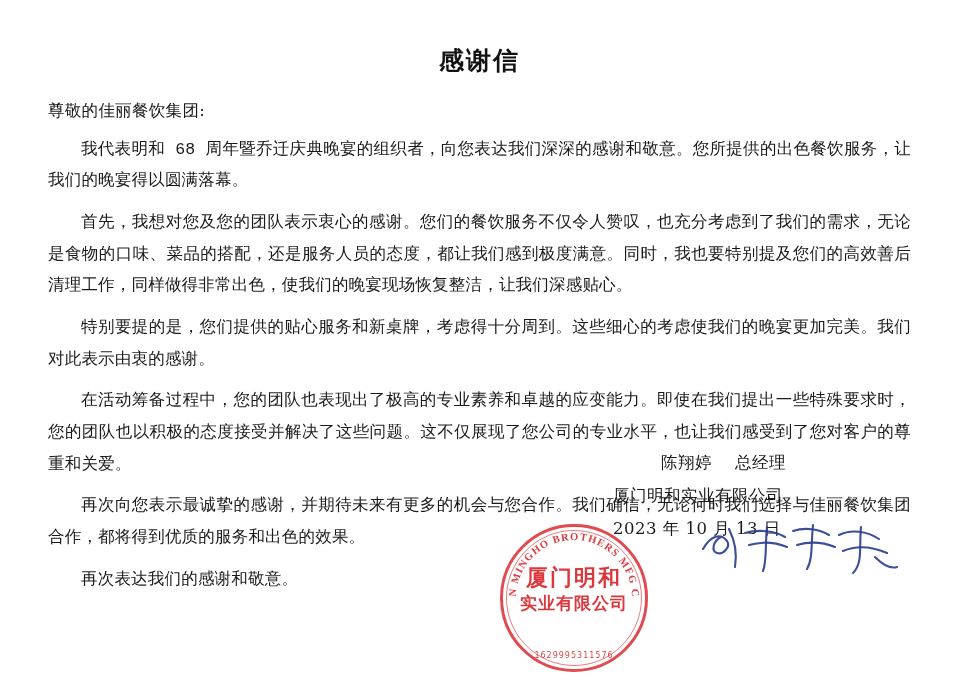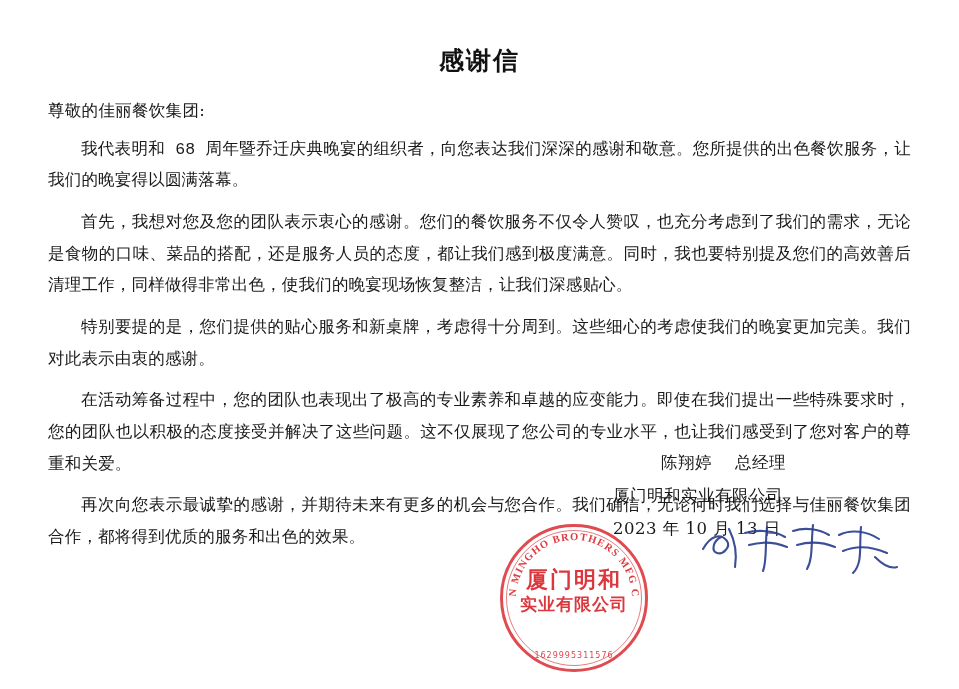--- a/index.html
+++ b/index.html
@@ -110,21 +110,21 @@
     font-weight: bold;
     opacity: 0.88;
   }
   .stamp-center {
     position: absolute;
     left: 0;
     right: 0;
     top: 42px;
     text-align: center;
     color: #d8232a;
-    font-family: Liberation Sans, sans-serif;
+    font-family: Liberation Mono, monospace;
     font-weight: bold;
     opacity: 0.9;
   }
   .stamp-center .l1 {
     font-size: 22px;
     letter-spacing: 2px;
     line-height: 1.25;
   }
   .stamp-center .l2 {
     font-size: 17px;
@@ -171,20 +171,21 @@
 
   <h1 class="doc-title">感谢信</h1>
 
   <p class="salutation">尊敬的佳丽餐饮集团:</p>
 
   <p class="para">我代表明和 68 周年暨乔迁庆典晚宴的组织者，向您表达我们深深的感谢和敬意。您所提供的出色餐饮服务，让我们的晚宴得以圆满落幕。</p>
   <p class="para">首先，我想对您及您的团队表示衷心的感谢。您们的餐饮服务不仅令人赞叹，也充分考虑到了我们的需求，无论是食物的口味、菜品的搭配，还是服务人员的态度，都让我们感到极度满意。同时，我也要特别提及您们的高效善后清理工作，同样做得非常出色，使我们的晚宴现场恢复整洁，让我们深感贴心。</p>
   <p class="para">特别要提的是，您们提供的贴心服务和新桌牌，考虑得十分周到。这些细心的考虑使我们的晚宴更加完美。我们对此表示由衷的感谢。</p>
   <p class="para">在活动筹备过程中，您的团队也表现出了极高的专业素养和卓越的应变能力。即使在我们提出一些特殊要求时，您的团队也以积极的态度接受并解决了这些问题。这不仅展现了您公司的专业水平，也让我们感受到了您对客户的尊重和关爱。</p>
   <p class="para">再次向您表示最诚挚的感谢，并期待未来有更多的机会与您合作。我们确信，无论何时我们选择与佳丽餐饮集团合作，都将得到优质的服务和出色的效果。</p>
+  <p class="para">再次表达我们的感谢和敬意。</p>
 
   <div class="stamp">
     <div class="stamp-ring"></div>
     <div class="stamp-ring-inner"></div>
     <div class="stamp-arc-text">
       <svg viewBox="0 0 148 148">
         <defs>
           <path id="arcpath" d="M 16,74 A 58,58 0 1 1 132,74"></path>
         </defs>
         <text>

